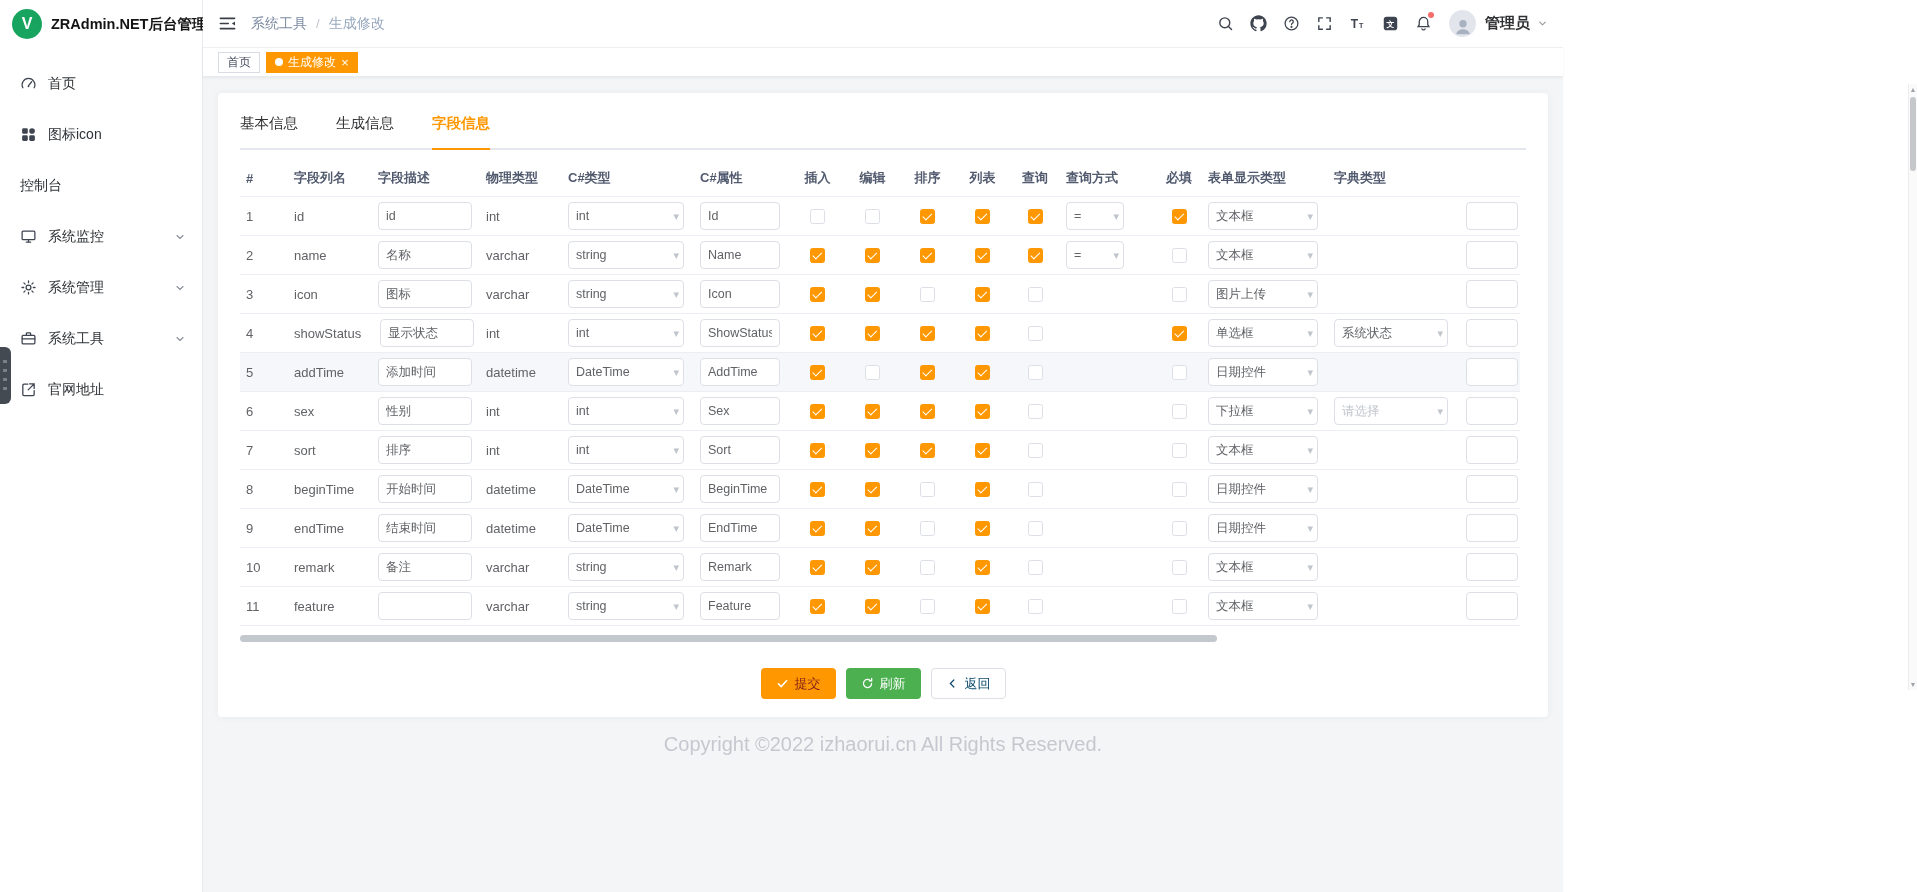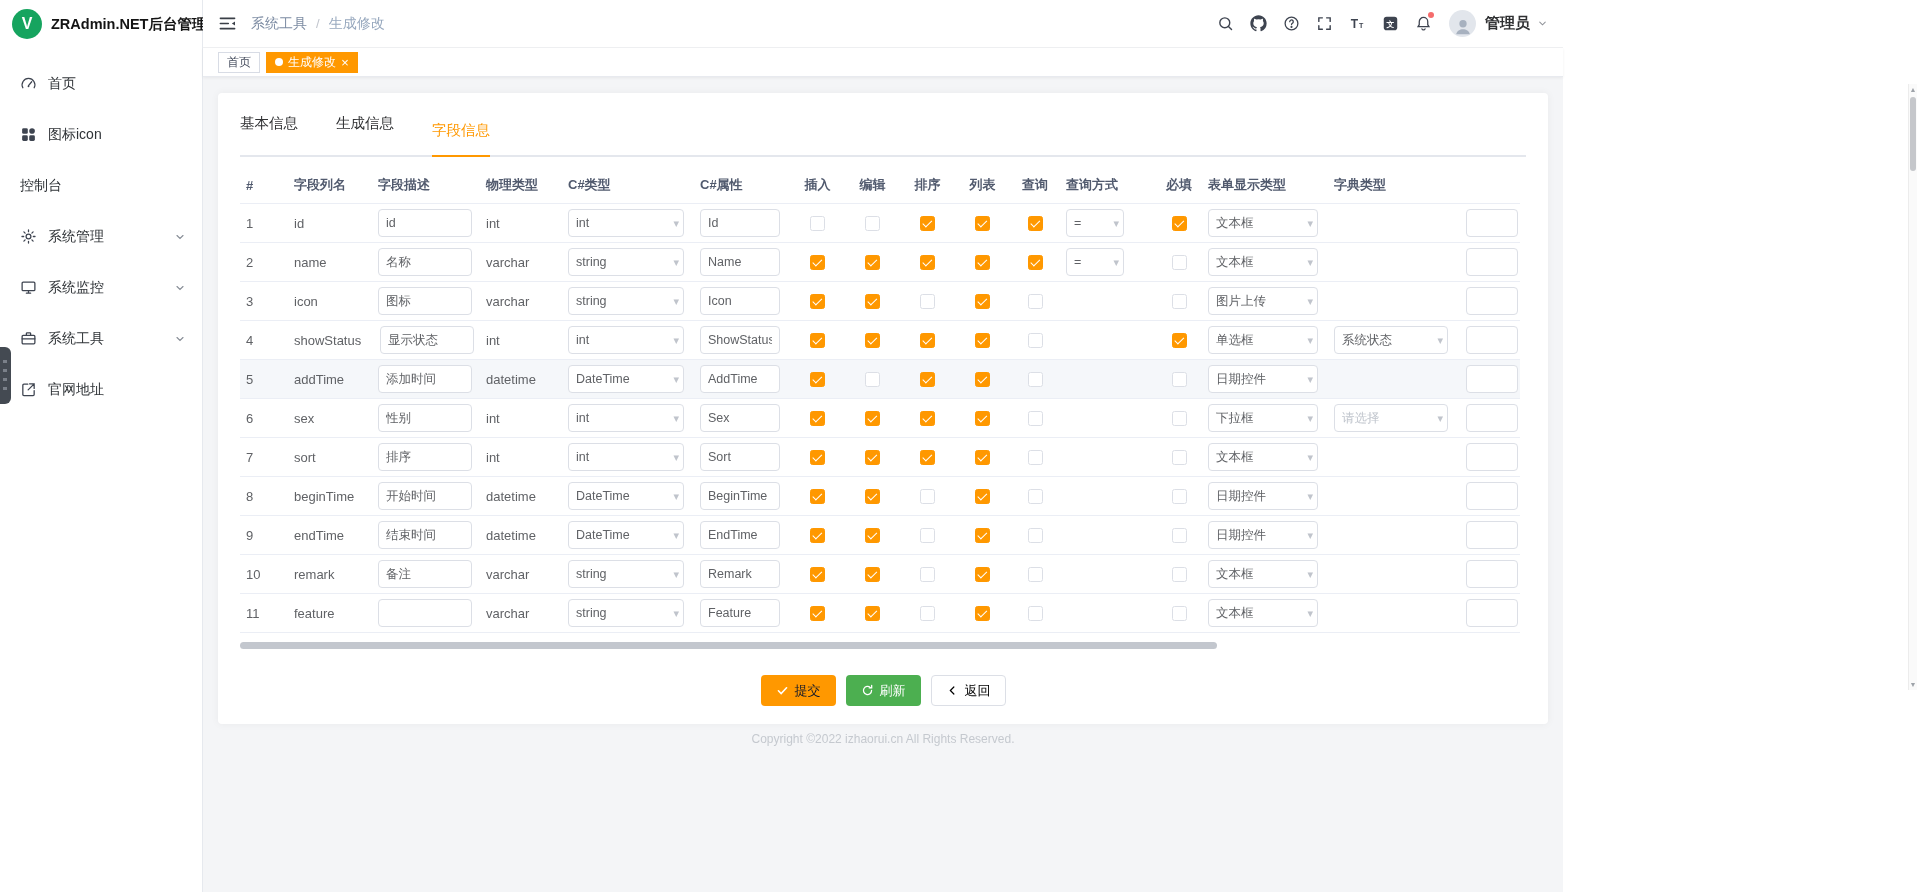--- a/index.html
+++ b/index.html
@@ -49,21 +49,21 @@
   .tag{height:21px;display:inline-flex;align-items:center;padding:0 8px;border:1px solid #d8dce5;background:#fff;color:#495060;font-size:12px;cursor:pointer;gap:5px;}
   .tag.active{background:var(--accent);border-color:var(--accent);color:#fff;}
   .tag-dot{width:8px;height:8px;border-radius:50%;background:#fff;display:inline-block;}
   .tag-close{font-size:13px;line-height:13px;display:inline-block;}
 
   
   .app-main{flex:1;padding:16px 15px 0 15px;overflow:hidden;}
   .card{background:#fff;border-radius:4px;box-shadow:0 0 8px rgba(0,0,0,.05);padding:0 22px 18px 22px;}
   .tabs{display:flex;gap:38px;padding-top:21px;border-bottom:2px solid #e4e7ed;}
   .tab{font-size:14.5px;color:#303133;cursor:pointer;position:relative;padding-bottom:15px;}
-  .tab.active{color:var(--accent);font-weight:400;margin-top:7px;}
+  .tab.active{color:var(--accent);font-weight:700;}
   .tab.active::after{content:'';position:absolute;left:0;right:0;bottom:-2px;height:2px;background:var(--accent);}
 
   .table-wrap{margin-top:10px;overflow:hidden;width:100%;}
   .ttable{width:1280px;}
   .thead,.trow{display:flex;align-items:center;}
   .thead{height:37px;border-bottom:1px solid #ebeef5;}
   .th{font-size:13px;color:#515a6e;font-weight:bold;padding:0 6px;flex:none;}
   .trow{height:39px;border-bottom:1px solid #ebeef5;}
   .trow.hl{background:#f5f7fa;}
   .td{font-size:13px;color:#606266;padding:0 6px;flex:none;display:flex;align-items:center;height:100%;}
@@ -75,25 +75,25 @@
   .cb{width:15px;height:15px;border:1px solid #dcdfe6;border-radius:2.5px;background:#fff;position:relative;cursor:pointer;flex:none;}
   .cb.checked{background:var(--accent);border-color:var(--accent);}
   .cb.checked::after{content:'';position:absolute;left:4.2px;top:1.3px;width:3.6px;height:7.6px;border:solid #fff;border-width:0 1.7px 1.7px 0;transform:rotate(45deg);}
 
   .h-scroll{margin-top:9px;height:8px;position:relative;}
   .h-thumb{position:absolute;left:0;top:0;height:7px;width:76%;background:#c3c7ce;border-radius:4px;cursor:pointer;}
 
   .actions{display:flex;justify-content:center;gap:10px;margin-top:25px;}
   .btn{height:31px;display:inline-flex;align-items:center;gap:6px;padding:0 14px;border-radius:4px;font-size:13px;cursor:pointer;border:1px solid transparent;font-family:inherit;}
   .btn svg{width:13px;height:13px;}
-  .btn-submit{background:var(--accent);color:#0f172a;align-items:center;}
+  .btn-submit{background:var(--accent);color:#7f1d1d;align-items:center;}
   .btn-refresh{background:var(--success);color:#fff;}
-  .btn-back{background:#fff;border-color:#dcdfe6;color:#000000;}
-
-  .copyright{text-align:center;color:#c5c9cf;font-size:12px;margin-top:8px;}
+  .btn-back{background:#fff;border-color:#dcdfe6;color:#0c4a6e;}
+
+  .copyright{text-align:center;color:#c5c9cf;font-size:20px;margin-top:16px;}
 
   
   .v-scrollbar{position:absolute;right:0;top:84px;width:9px;height:606px;background:#fafafa;border-left:1px solid #ececec;}
   .vs-arrow{height:11px;color:#9ea3a9;font-size:7px;text-align:center;line-height:11px;cursor:pointer;}
   .vs-arrow.bottom{position:absolute;bottom:0;left:0;right:0;}
   .vs-thumb{position:absolute;top:13px;left:1px;width:6px;height:74px;background:#c5c7cb;border-radius:3px;cursor:pointer;}
 
   
   .left-handle{position:absolute;left:0;top:347px;width:11px;height:57px;background:#444a52;border-radius:0 6px 6px 0;cursor:pointer;z-index:5;}
   .left-handle::after{content:'';position:absolute;left:3px;top:13px;width:4px;height:31px;background:repeating-linear-gradient(#7a8089 0 3px,transparent 3px 9px);}
@@ -130,39 +130,39 @@
               </svg>
             </span>
             <span class="mi-label">图标icon</span>
           </div>
           <div class="menu-item">
             <span class="mi-label">控制台</span>
           </div>
           <div class="menu-item">
             <span class="mi-icon">
               <svg viewBox="0 0 24 24" fill="none" stroke="currentColor" stroke-width="1.8" stroke-linecap="round">
-                <circle cx="12" cy="12" r="3.4"></circle>
-                <path d="M12 2.8v2.4M12 18.8v2.4M2.8 12h2.4M18.8 12h2.4M5.5 5.5l1.7 1.7M16.8 16.8l1.7 1.7M5.5 18.5l1.7-1.7M16.8 7.2l1.7-1.7"></path>
-              </svg>
-            </span>
-            <span class="mi-label">系统管理</span>
+                <rect x="3" y="4.5" width="18" height="12" rx="1.5"></rect>
+                <path d="M9 20h6M12 16.5V20"></path>
+              </svg>
+            </span>
+            <span class="mi-label">系统监控</span>
             <span class="mi-arrow">
               <svg viewBox="0 0 24 24" fill="none" stroke="currentColor" stroke-width="2.2" stroke-linecap="round">
                 <path d="M6 9l6 6 6-6"></path>
               </svg>
             </span>
           </div>
           <div class="menu-item">
             <span class="mi-icon">
               <svg viewBox="0 0 24 24" fill="none" stroke="currentColor" stroke-width="1.8" stroke-linecap="round">
-                <rect x="3" y="4.5" width="18" height="12" rx="1.5"></rect>
-                <path d="M9 20h6M12 16.5V20"></path>
-              </svg>
-            </span>
-            <span class="mi-label">系统监控</span>
+                <circle cx="12" cy="12" r="3.4"></circle>
+                <path d="M12 2.8v2.4M12 18.8v2.4M2.8 12h2.4M18.8 12h2.4M5.5 5.5l1.7 1.7M16.8 16.8l1.7 1.7M5.5 18.5l1.7-1.7M16.8 7.2l1.7-1.7"></path>
+              </svg>
+            </span>
+            <span class="mi-label">系统管理</span>
             <span class="mi-arrow">
               <svg viewBox="0 0 24 24" fill="none" stroke="currentColor" stroke-width="2.2" stroke-linecap="round">
                 <path d="M6 9l6 6 6-6"></path>
               </svg>
             </span>
           </div>
           <div class="menu-item">
             <span class="mi-icon">
               <svg viewBox="0 0 24 24" fill="none" stroke="currentColor" stroke-width="1.8" stroke-linecap="round">
                 <rect x="3" y="7.5" width="18" height="12" rx="1.5"></rect>

